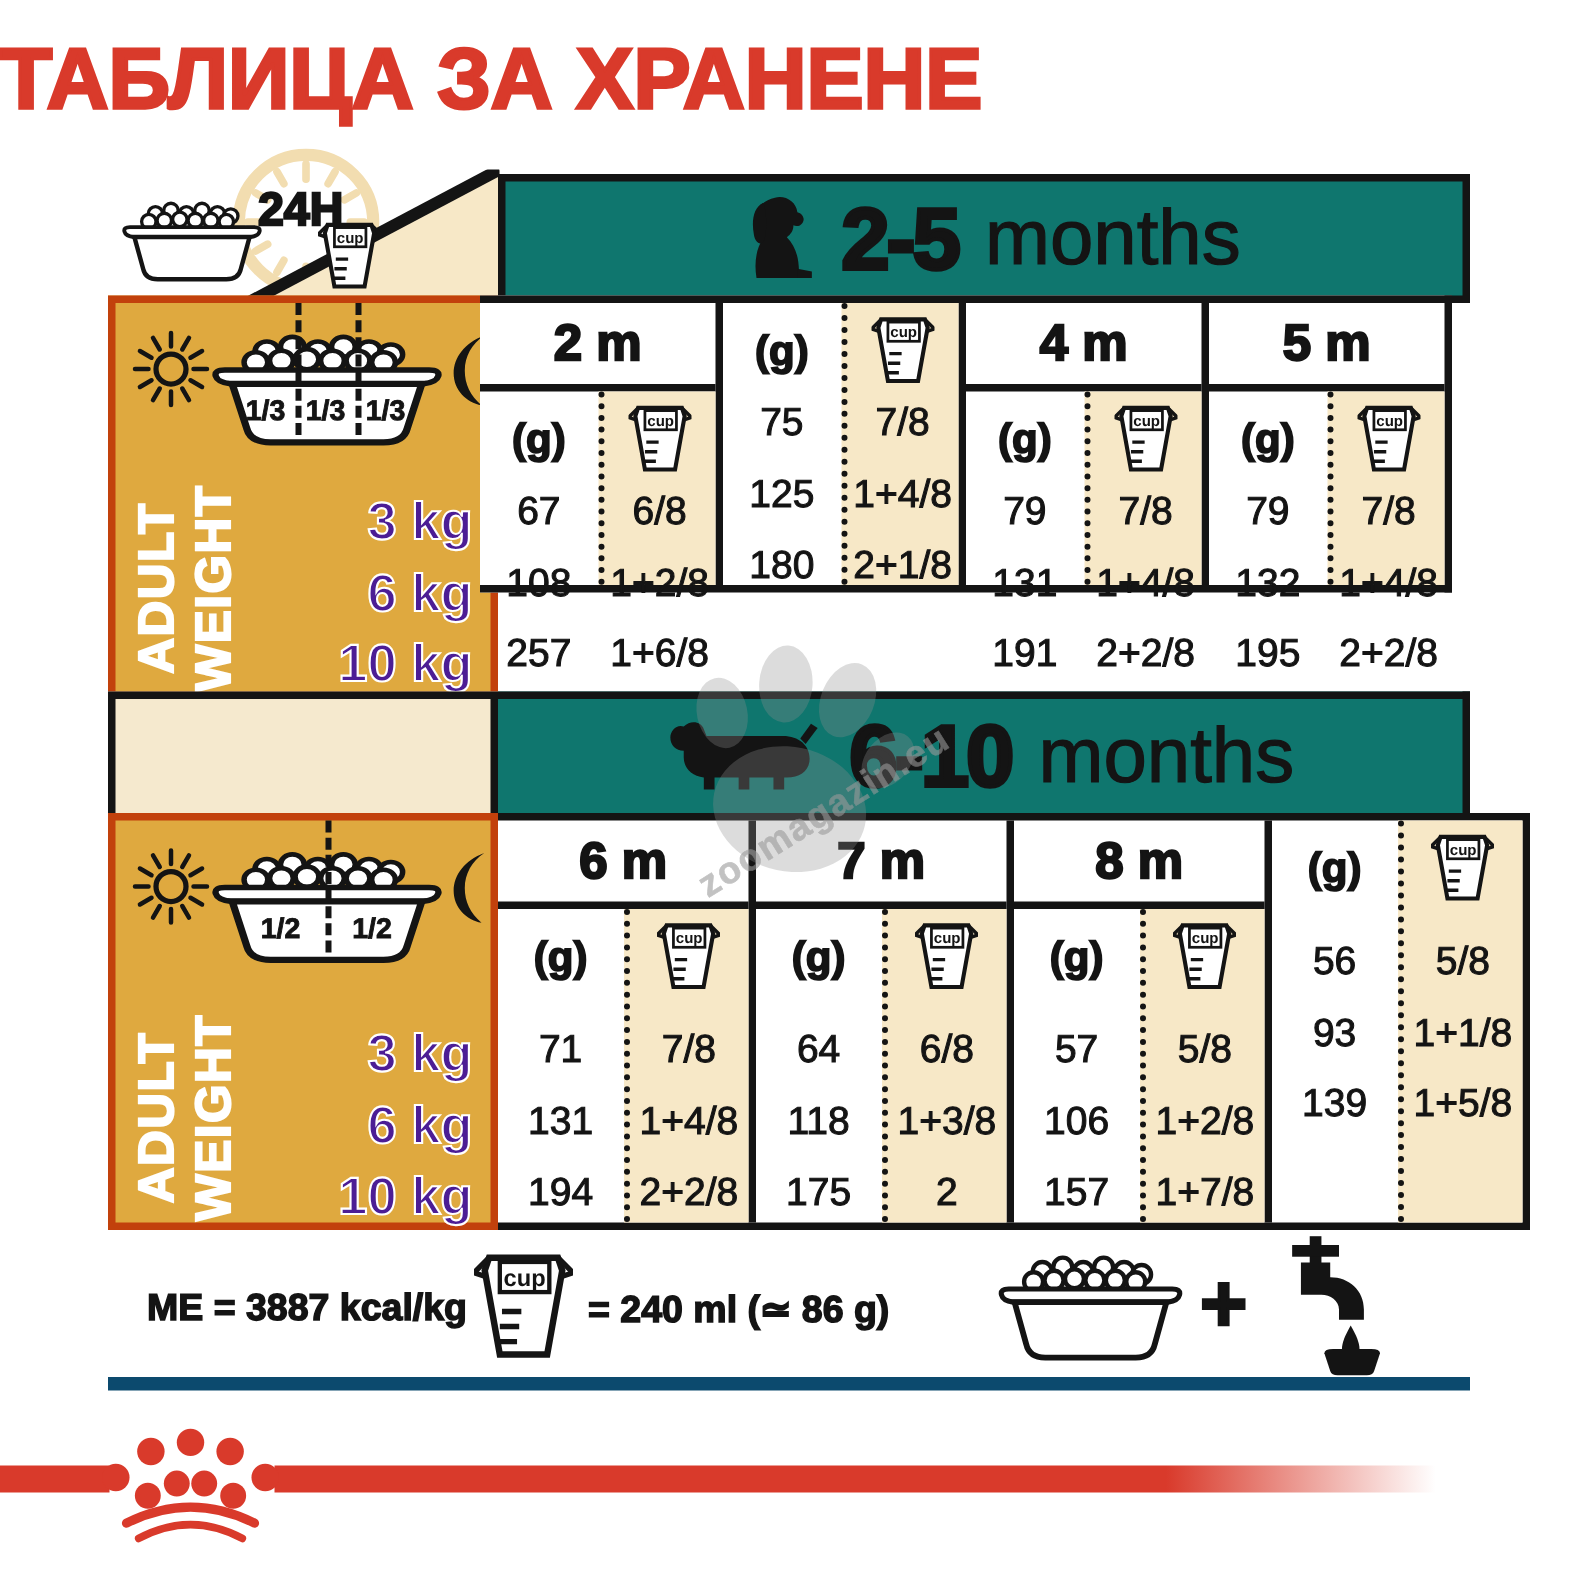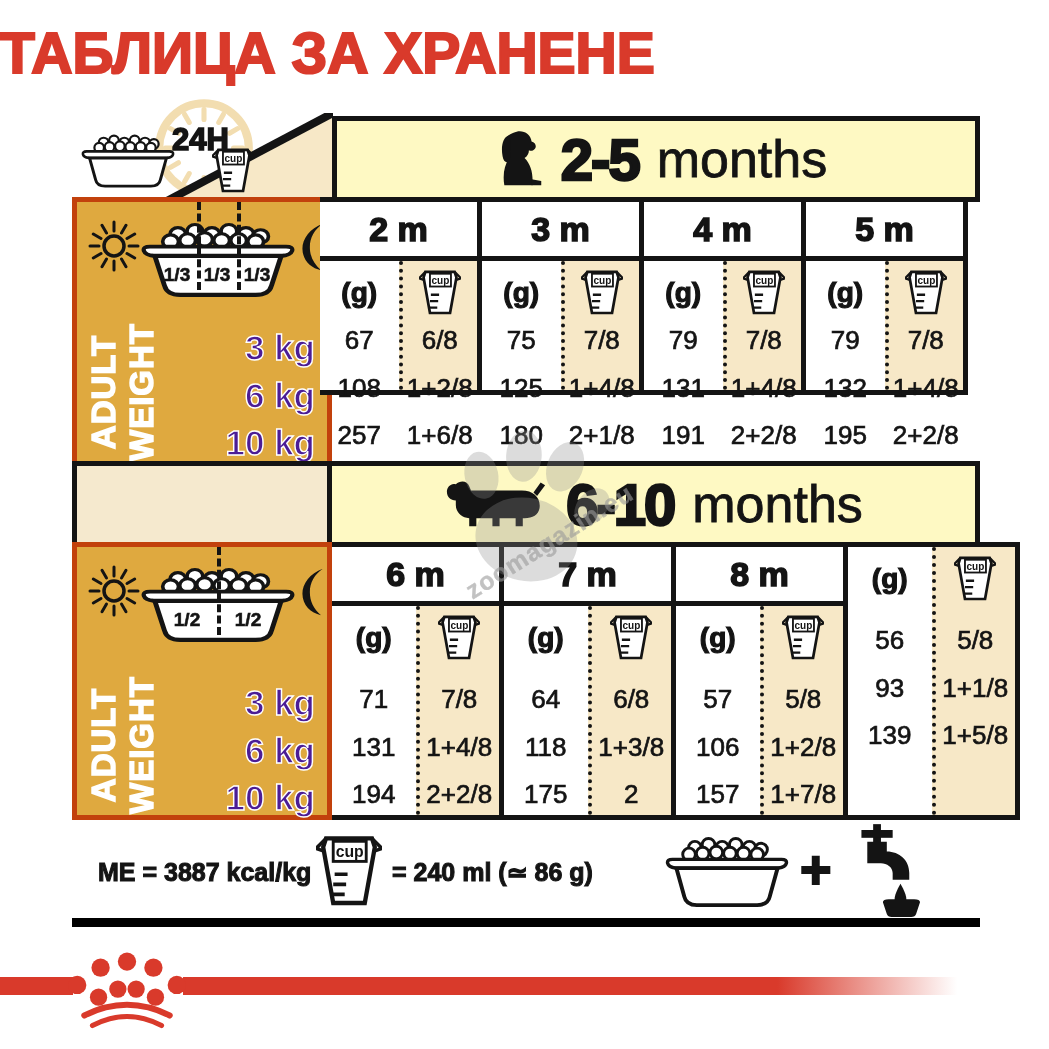--- a/index.html
+++ b/index.html
@@ -3,21 +3,21 @@
 <meta charset="utf-8">
 <style>
   html,body{margin:0;padding:0}
   body{width:1049px;height:1049px;position:relative;background:#fff;overflow:hidden;
        font-family:"Liberation Sans", sans-serif;color:#141414}
   .abs{position:absolute}
   
   .title{left:0;top:20px;width:100%;text-align:left;font-size:57px;font-weight:700;
          color:#D93A2B;-webkit-text-stroke:2.2px #D93A2B;letter-spacing:0px}
   
-  .band{background:#fef9c3;border:5px solid #141414;box-sizing:border-box;
+  .band{background:#0f766e;border:5px solid #141414;box-sizing:border-box;
         display:flex;align-items:center;justify-content:center;gap:18px}
   .band1{left:332px;top:116px;width:648px;height:86px}
   .band2{left:332px;top:461px;width:648px;height:86px;border-left:none}
   .range{font-size:58px;font-weight:700;-webkit-text-stroke:2.6px #141414;letter-spacing:-2px}
   .monthsword{font-size:52px;font-weight:400;letter-spacing:0px;-webkit-text-stroke:0.8px #141414}
   .creamcell{left:72px;top:461px;width:260px;height:86px;background:#F5E9CE;
              border:5px solid #141414;box-sizing:border-box}
   
   .clockico{left:148px;top:92px;width:112px;height:112px}
   .bowl24{left:80px;top:126px;width:96px;height:70px}
@@ -52,21 +52,21 @@
   .cbody{flex:1;display:flex;position:relative}
   .gcol{width:50%;position:relative}
   .ccol{width:50%;position:relative;background:#F7E8C7;border-left:4px dotted #141414;box-sizing:border-box}
   .glab{left:0;top:16px;width:100%;text-align:center;font-size:28px;font-weight:700;-webkit-text-stroke:1.2px #141414}
   .cupico{left:50%;margin-left:-21px;top:6px;width:42px;height:50px}
   .cupbig{width:66px;height:80px}
   .val{left:0;width:100%;text-align:center;font-size:26px;font-weight:400;-webkit-text-stroke:0.7px #141414}
   .cols1 .v1{top:64px}.cols1 .v2{top:112px}.cols1 .v3{top:159px}
   .cols2 .v1{top:78px}.cols2 .v2{top:126px}.cols2 .v3{top:173px}
   
-  .footer{left:72px;top:820px;width:908px;height:107px;border-bottom:9px solid #000000;box-sizing:border-box;background:#fff}
+  .footer{left:72px;top:820px;width:908px;height:107px;border-bottom:9px solid #0c4a6e;box-sizing:border-box;background:#fff}
   .metext{left:26px;top:38px;font-size:25px;font-weight:700;-webkit-text-stroke:1px #141414}
   .fcup{left:244px;top:10px}
   .eqtext{left:320px;top:38px;font-size:25px;font-weight:700;-webkit-text-stroke:1px #141414}
   .fbowl2{left:588px;top:16px;width:134px;height:72px}
   .plus{left:728px;top:18px;font-size:54px;font-weight:700;-webkit-text-stroke:2px #141414}
   .tapico{left:766px;top:4px;width:82px;height:94px}
   
   .redseg1{left:0;top:977px;width:73px;height:18px;background:#D93A2B}
   .redseg2{left:183px;top:977px;width:782px;height:18px;
            background:linear-gradient(to right,#D93A2B 0%,#D93A2B 76%,rgba(217,58,43,0) 99%)}
@@ -185,21 +185,20 @@
             <text x="23.5" y="18" font-size="11" font-weight="bold" text-anchor="middle" fill="#141414">cup</text>
             <path d="M13,30 h9 M12,37 h9 M11,44 h9" stroke="#141414" stroke-width="2.5" fill="none"></path>
           </svg>
         <div class="abs val v1">6/8</div>
         <div class="abs val v2">1+2/8</div>
         <div class="abs val v3">1+6/8</div>
       </div>
     </div>
   </div>
   <div class="col">
-    <div class="mh">3 m</div>
     <div class="cbody">
       <div class="gcol">
         <div class="abs glab">(g)</div>
         <div class="abs val v1">75</div>
         <div class="abs val v2">125</div>
         <div class="abs val v3">180</div>
       </div>
       <div class="ccol">
         <svg class="abs cupico" viewBox="0 0 46 54">
             <path d="M7,5 L39,5 L41,11 L34,50 L12,50 L5,11 Z" fill="#fff" stroke="#141414" stroke-width="3"></path>

